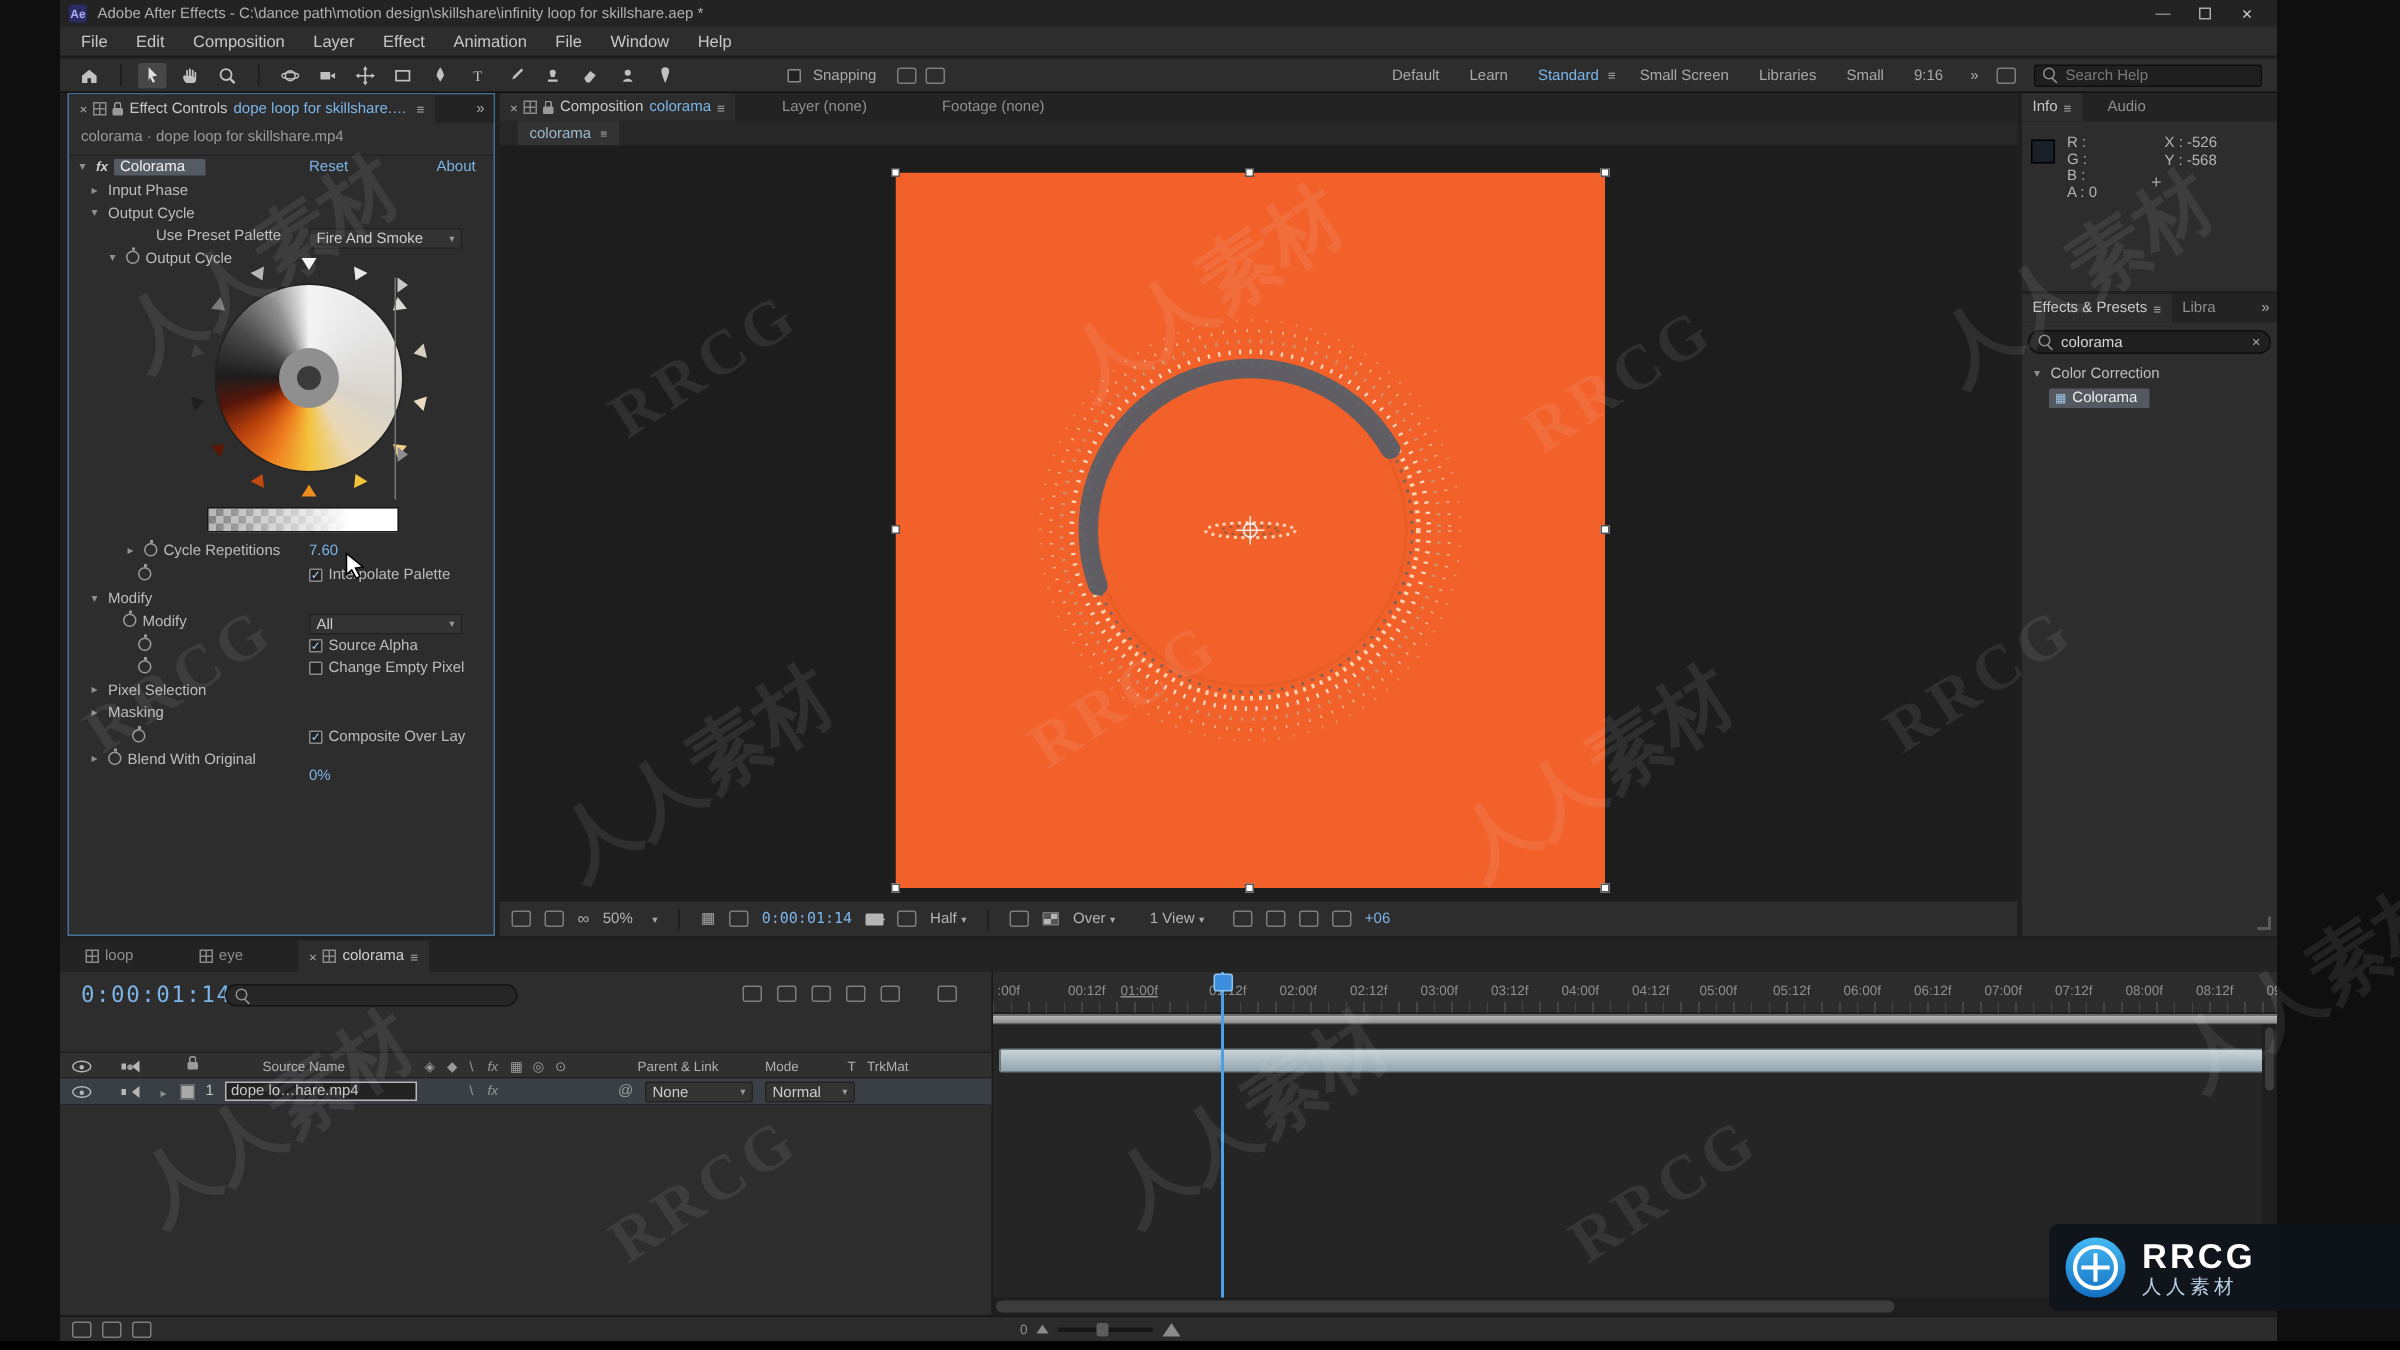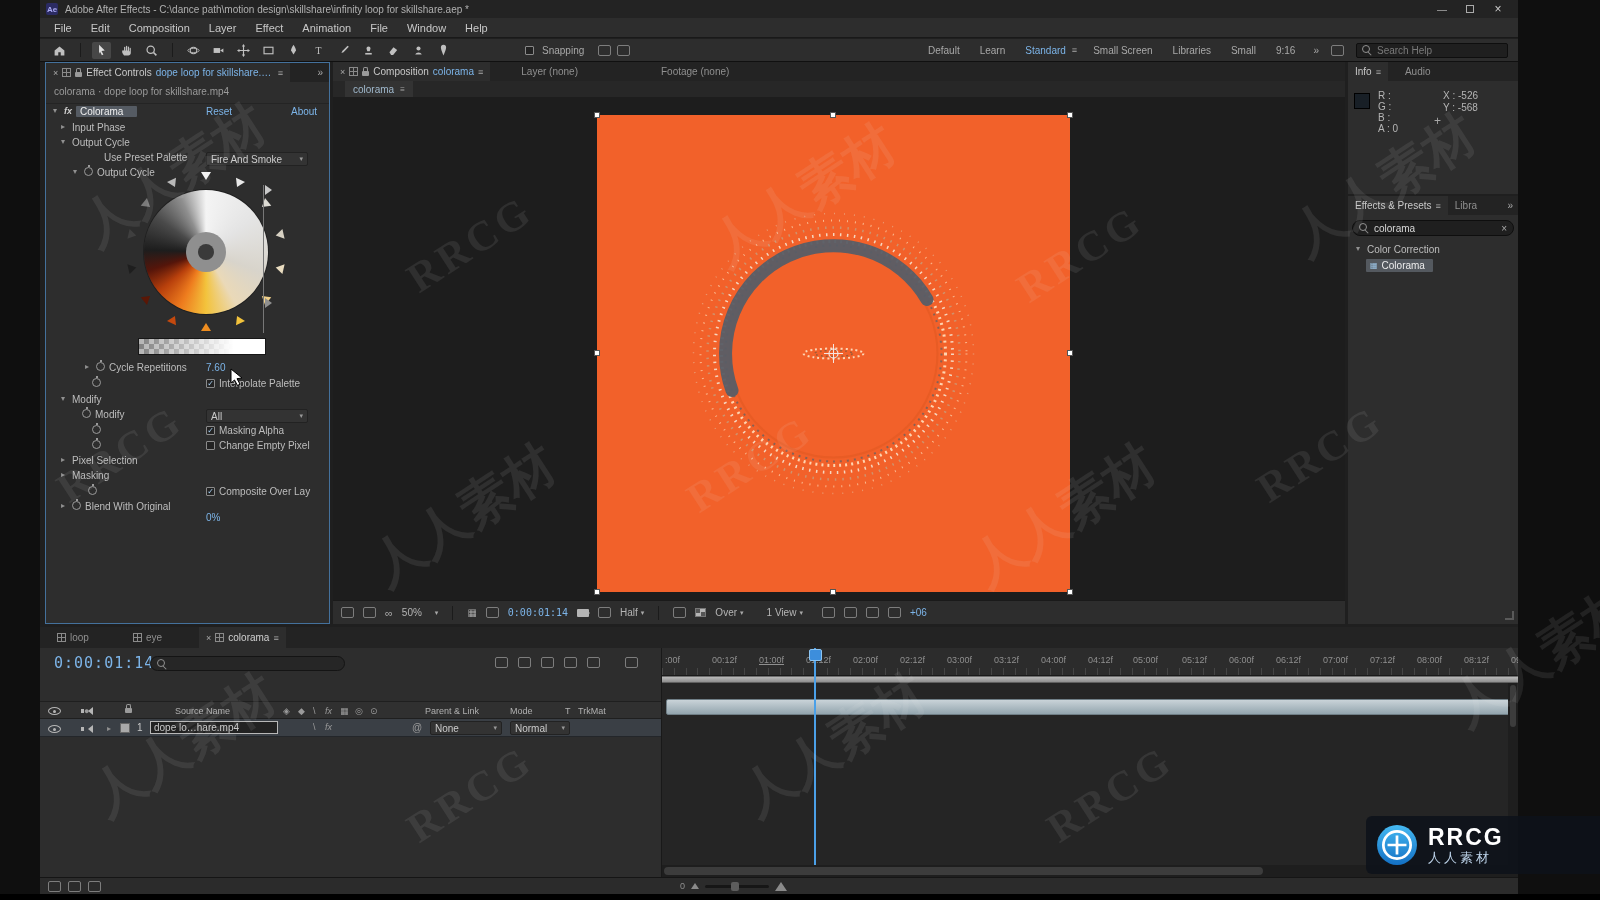--- a/index.html
+++ b/index.html
@@ -300,21 +300,21 @@
           <span class="dd" style="width:102px">
             <span>All</span>
             <span class="car">▾</span>
           </span>
         </span>
     </div>
     <div class="row" style="top:343px;padding-left:46px">
         <span class="sw"></span>
       <span class="val">
           <span class="cb">✓</span>
-          <span>Masking Alpha</span>
+          <span>Source Alpha</span>
         </span>
     </div>
     <div class="row" style="top:358px;padding-left:46px">
         <span class="sw"></span>
       <span class="val">
           <span class="cb"></span>
           <span>Change Empty Pixel</span>
         </span>
     </div>
     <div class="row" style="top:373px;padding-left:12px">
@@ -347,21 +347,21 @@
   <div class="ptab-bar">
     <span class="ptab on">
       <span class="glyph" style="font-size:9px">×</span>
       <span class="grid-ic"></span>
       <span class="icon-lock"></span>
       <span style="color:#c8c8c8">Composition</span>
       <span class="tblue">colorama</span>
       <span class="glyph" style="font-size:9px">≡</span>
     </span>
     <span class="ptab tdim" style="margin-left:24px">Layer (none)</span>
-    <span class="ptab tdim" style="margin-left:69px">Footage (none)</span>
+    <span class="ptab tdim" style="margin-left:36px">Footage (none)</span>
   </div>
   <div class="a flex" style="left:0;top:19px;right:0;height:16px;background:#272727">
     <span class="flex" style="margin-left:12px;height:16px;background:#333;padding:0 8px;gap:6px">
       <span style="font-size:10px;color:#9fb8cc">colorama</span>
       <span class="glyph" style="font-size:8px">≡</span>
     </span>
   </div>
 
   <div class="a" style="left:0;top:35px;right:0;bottom:24px;background:#1d1d1d;overflow:hidden">
     <div class="a" style="left:264px;top:18px;width:473px;height:477px">
@@ -581,21 +581,21 @@
           <span class="car">▾</span>
         </span>
     </div>
   </div>
 
   <div class="a" style="left:622px;top:21px;right:0;bottom:0;background:#262626;overflow:hidden">
     <div class="ruler" style="position:absolute;left:0;top:0;right:0;height:28px">
 
     <span class="rl" style="left: 3px;">:00f</span>
         <span class="rl" style="left: 50px;">00:12f</span>
-        <span class="rl" style="left: 97px; text-decoration: underline;">01:00f</span>
+        <span class="rl" style="left: 85px; text-decoration: underline;">01:00f</span>
         <span class="rl" style="left: 144px;">01:12f</span>
         <span class="rl" style="left: 191px;">02:00f</span>
         <span class="rl" style="left: 238px;">02:12f</span>
         <span class="rl" style="left: 285px;">03:00f</span>
         <span class="rl" style="left: 332px;">03:12f</span>
         <span class="rl" style="left: 379px;">04:00f</span>
         <span class="rl" style="left: 426px;">04:12f</span>
         <span class="rl" style="left: 471px;">05:00f</span>
         <span class="rl" style="left: 520px;">05:12f</span>
         <span class="rl" style="left: 567px;">06:00f</span>

